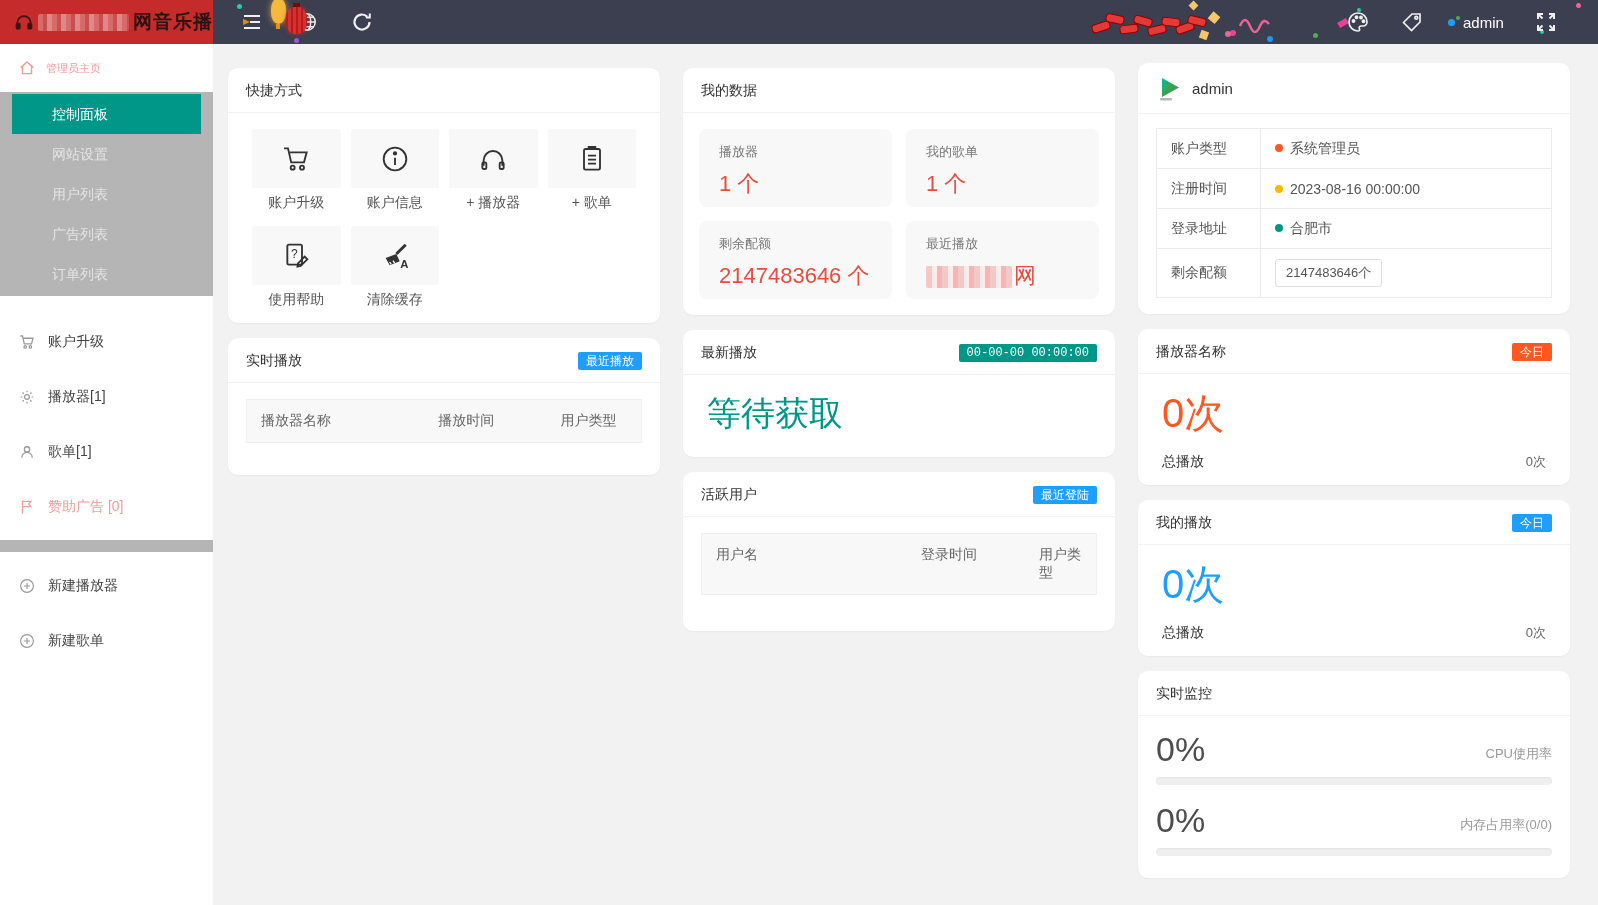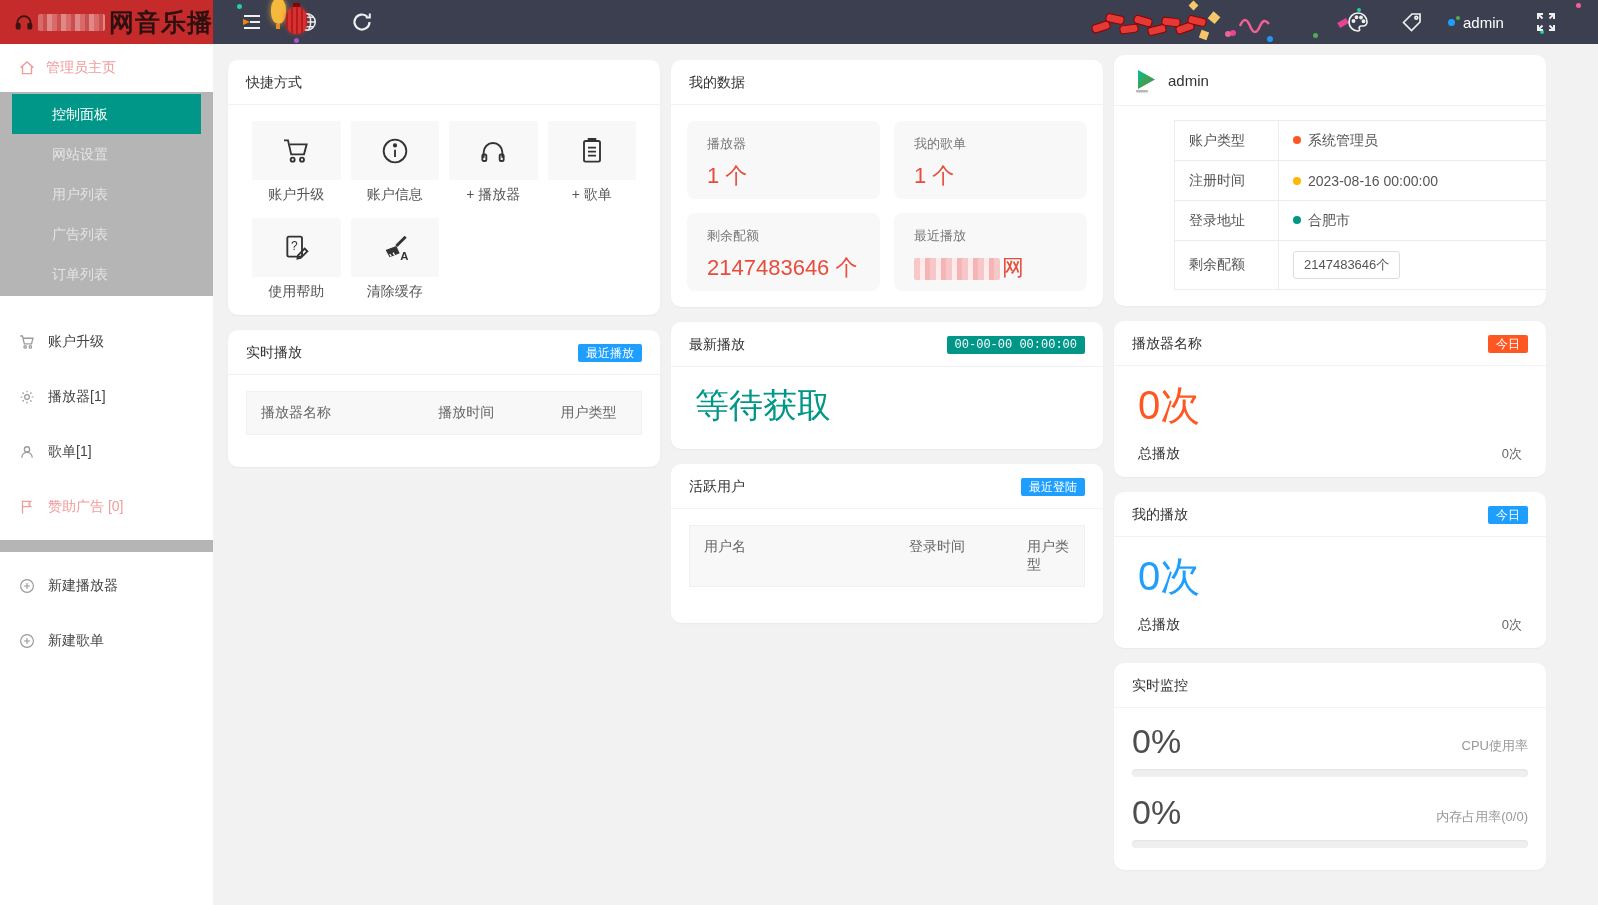--- a/index.html
+++ b/index.html
@@ -6,21 +6,21 @@
   html,body { margin:0; padding:0; width:1598px; height:905px; overflow:hidden;
               font-family:"Liberation Sans","DejaVu Sans",sans-serif; background:#f2f2f2; }
 
   
   .navbar { position:absolute; top:0; left:0; right:0; height:44px; background:#3b3f4f; z-index:20; }
   .logo { position:absolute; top:0; left:0; width:213px; height:44px; background:#c52b2b;
           display:flex; align-items:center; padding-left:14px; gap:4px; }
   .logo-hp { color:#3a1414; flex:none; }
   .logo-censor { width:92px; height:17px; border-radius:2px;
       background:repeating-linear-gradient(90deg,#d96a6a 0 5px,#c94f4f 5px 9px,#e08888 9px 14px); }
-  .logo-text { color:#2d1010; font-size:25px; font-weight:bold; letter-spacing:1px; white-space:nowrap; }
+  .logo-text { color:#2d1010; font-size:19px; font-weight:bold; letter-spacing:1px; white-space:nowrap; }
   .nav-icon { position:absolute; top:10px; width:24px; height:24px; color:#f0f0f0; cursor:pointer; }
   .nav-icon svg { width:100%; height:100%; }
   .nav-user { position:absolute; top:0; height:44px; left:1448px; display:flex; align-items:center; gap:8px;
               color:#fff; font-size:15px; cursor:pointer; }
   .nav-user .udot { width:7px; height:7px; border-radius:50%; background:#1e9fff; }
 
   
   .deco { position:absolute; pointer-events:none; }
   .dot { border-radius:50%; }
   .lantern-y { left:271px; top:-2px; width:15px; height:26px; background:#f6b93b; border-radius:8px/12px;
@@ -28,35 +28,35 @@
   .lantern-y:after { content:""; position:absolute; left:5px; bottom:-5px; width:4px; height:5px; background:#e58e26; }
   .lantern-r { left:286px; top:7px; width:21px; height:27px; background:#d63031; border-radius:9px/11px;
                background-image:linear-gradient(90deg,#b71c1c 2px,transparent 2px);
                background-size:5px 100%; box-shadow:0 0 5px rgba(214,48,49,.7); }
   .lantern-r:before { content:""; position:absolute; left:7px; top:-4px; width:7px; height:4px; background:#8e0000; }
   .lantern-r:after { content:""; position:absolute; left:8px; bottom:-9px; width:5px; height:5px; border-radius:50%; background:#9b59d0; }
 
   
   .sidebar { position:absolute; top:44px; left:0; bottom:0; width:213px; background:#fff; z-index:10; }
   .side-home { display:flex; align-items:center; gap:10px; height:48px; padding-left:18px;
-               color:#f19b9b; font-size:14px; cursor:pointer; }
+               color:#f19b9b; font-size:11px; cursor:pointer; }
   .side-home svg { width:18px; height:18px; }
   .submenu { background:#b5b5b5; padding:2px 12px; }
   .submenu-item { height:40px; line-height:40px; padding-left:40px; color:#e4e4e4; font-size:14px; cursor:pointer; }
   .submenu-item.active { background:#009688; color:#fff; }
   .side-item { display:flex; align-items:center; gap:12px; height:55px; padding-left:18px;
                color:#444; font-size:14px; cursor:pointer; }
   .side-item svg { width:18px; height:18px; color:#9a9a9a; flex:none; }
   .side-item.pink { color:#f19b9b; }
   .side-item.pink svg { color:#f19b9b; }
   .side-divider { height:12px; background:#b5b5b5; margin:6px 0; }
 
   
   .main { position:absolute; top:44px; left:213px; right:0; bottom:0; background:#f2f2f2;
-          padding:16px 0 0 15px; display:flex; gap:11px; align-items:flex-start; }
+          padding:24px 0 0 15px; display:flex; gap:23px; align-items:flex-start; }
   .col { width:432px; flex:none; display:flex; flex-direction:column; gap:15px; }
 
   .card { background:#fff; border-radius:10px; box-shadow:0 1px 2px rgba(0,0,0,.04); overflow:hidden; }
   .card-head { display:flex; justify-content:space-between; align-items:center;
                padding:14px 18px 12px; border-bottom:1px solid #f2f2f2; }
   .card-title { font-size:14px; color:#333; }
 
   .badge { font-size:12px; color:#fff; border-radius:2px; padding:3px 8px; line-height:1; white-space:nowrap; }
   .badge.dark { background:#2b2b2b; }
   .badge.teal { background:#009688; font-family:"Liberation Mono","DejaVu Sans Mono",monospace; }
@@ -75,21 +75,21 @@
   .stat-box { background:#f8f8f8; border-radius:8px; padding:14px 20px; height:78px; }
   .stat-label { font-size:13px; color:#777; }
   .stat-value { margin-top:8px; font-size:22px; color:#e74c3c; white-space:nowrap; }
   .censor-red { display:inline-block; vertical-align:middle; width:86px; height:22px; border-radius:2px; margin-right:2px;
       background:repeating-linear-gradient(90deg,#f8c7c7 0 6px,#fdeaea 6px 11px,#f5b5b5 11px 16px); }
 
   
   .profile-head { display:flex; align-items:center; gap:10px; padding:12px 18px; border-bottom:1px solid #f2f2f2; }
   .profile-name { font-size:15px; color:#333; }
   .profile-body { padding:14px 18px 16px; }
-  .ptable { width:100%; border:1px solid #ececec; border-collapse:collapse;margin-left:42px; }
+  .ptable { width:100%; border:1px solid #ececec; border-collapse:collapse; }
   .ptable td { border:1px solid #ececec; font-size:14px; color:#555; padding:10px 14px; height:40px; }
   .ptable td.lbl { width:104px; color:#555; }
   .pdot { display:inline-block; width:8px; height:8px; border-radius:50%; margin-right:7px; vertical-align:1px; }
   .pdot.orange { background:#ff5722; } .pdot.yellow { background:#ffb800; } .pdot.teal { background:#009688; }
   .pbadge { display:inline-block; border:1px solid #ddd; border-radius:3px; padding:4px 10px; font-size:13px; color:#555; }
 
   
   .big-body { padding:12px 24px 20px; }
   .big-gray  { font-size:40px; color:#4d4d4d; }
   .big-teal  { font-size:34px; color:#009688; }

